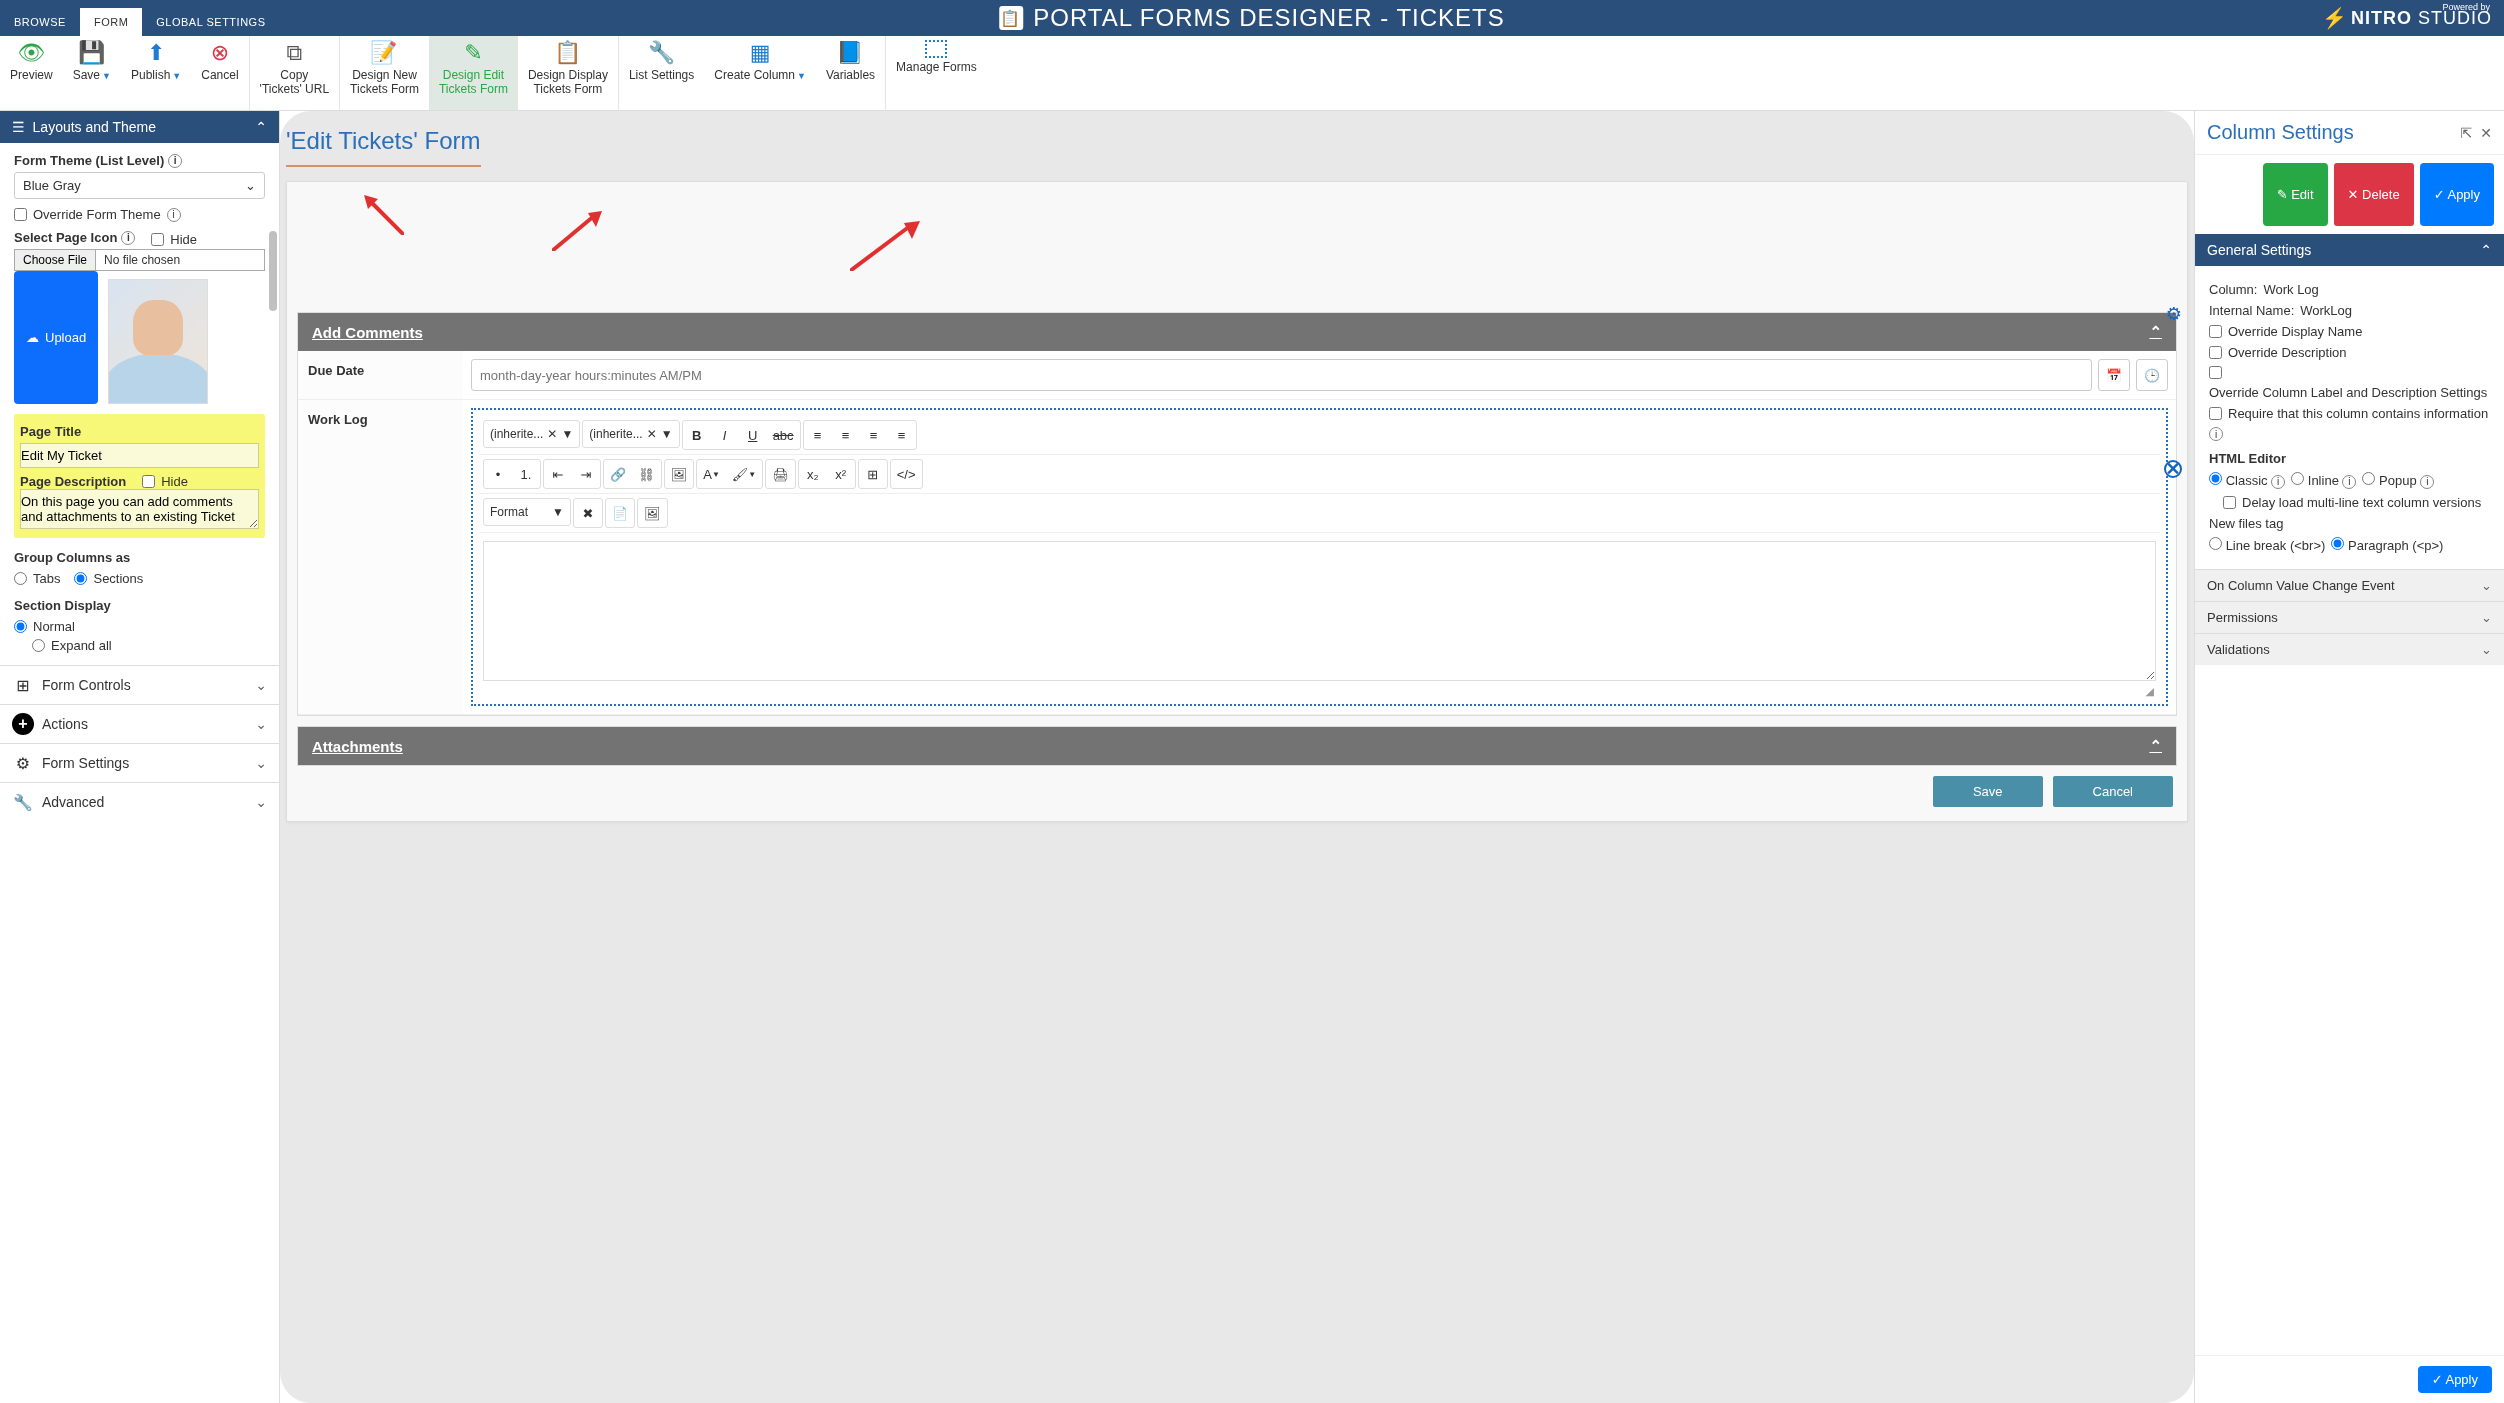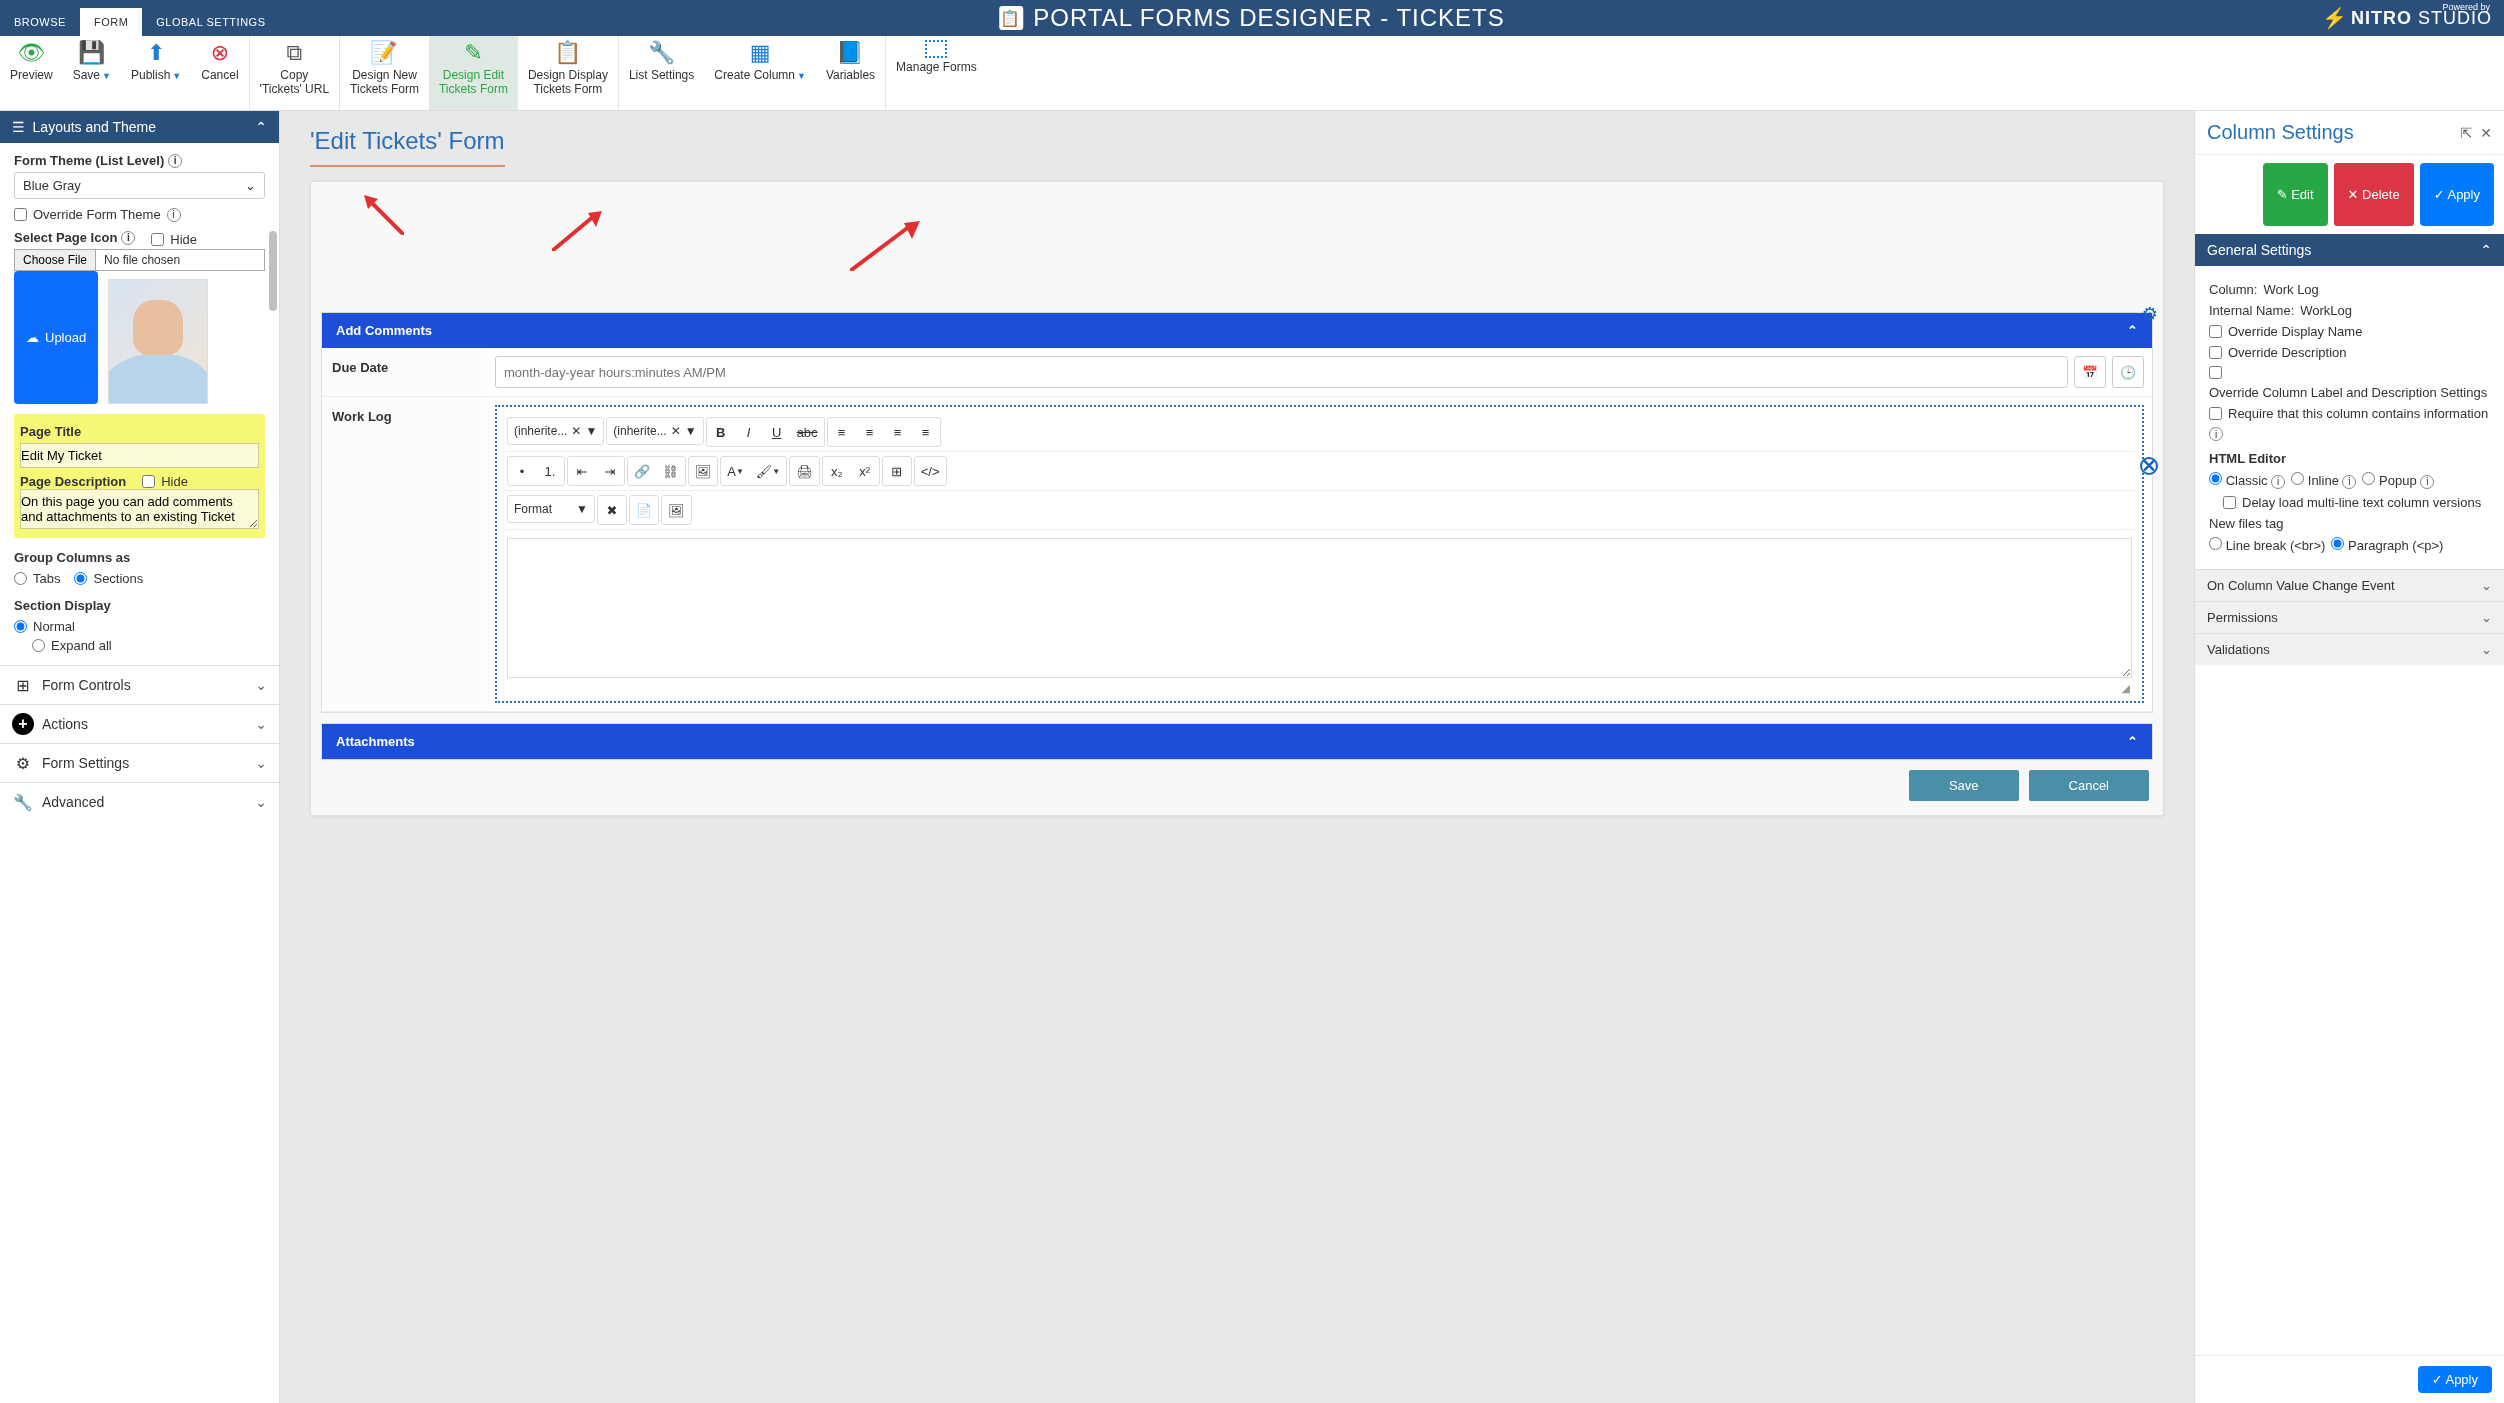--- a/index.html
+++ b/index.html
@@ -47,29 +47,29 @@
 .avatar-body { width: 110px; height: 70px; background: #b8d4e8; border-radius: 50% 50% 0 0; position: absolute; bottom: -20px; }
 
 .highlight-section { background: #f8f878; padding: 6px; border-radius: 2px; margin-top: 10px; }
 .highlight-section input, .highlight-section textarea { width: 100%; border: 1px solid #cc9; padding: 4px 0; font-size: 13px; background: #fafad8; resize: vertical; }
 .highlight-section .field-label { margin-top: 4px; }
 
 .accordion-item { border-top: 1px solid #ddd; padding: 8px 12px; display: flex; align-items: center; gap: 8px; font-size: 14px; cursor: pointer; }
 .accordion-item .chev { margin-left: auto; color: #666; }
 .acc-icon { width: 22px; height: 22px; display: inline-flex; align-items: center; justify-content: center; font-size: 16px; }
 
-.center-panel { flex: 1; background: #e8e8e8; padding: 10px 30px; overflow: auto; position: relative; }
+.center-panel { flex: 1; background: #e8e8e8; padding: 10px 6px; overflow: auto; position: relative; border-radius: 31px; }
 .form-title { color: #2a6fb8; font-size: 24px; font-weight: 400; padding: 6px 0 10px; border-bottom: 2px solid #d6906a; display: inline-block; margin-bottom: 6px; }
 
 .form-card { background: #f8f8f8; border: 1px solid #ddd; border-radius: 2px; margin-top: 8px; padding-bottom: 14px; box-shadow: 0 1px 3px rgba(0,0,0,0.06); }
 .form-inner { background: #fafafa; margin: 130px 10px 0; border: 1px solid #ddd; position: relative; }
 .gear-badge { position: absolute; right: -6px; top: -10px; color: #1565c0; font-size: 18px; z-index: 2; cursor: pointer; }
 .minus-badge { position: absolute; right: -6px; top: 60px; color: #1565c0; font-size: 18px; z-index: 2; cursor: pointer; border: 2px solid #1565c0; border-radius: 50%; width: 18px; height: 18px; display: flex; align-items: center; justify-content: center; font-weight: bold; background: #fff; }
 
-.section-hdr { background: #1d4ed8; color: #fff; padding: 10px 14px; font-size: 13px; font-weight: 600; display: flex; align-items: center; }
+.section-hdr { background: #737373; color: #fff; padding: 10px 14px; font-size: 15px; font-weight: 600; display: flex; align-items: center; text-decoration: underline; }
 .section-hdr .chev { margin-left: auto; }
 .form-row { display: flex; border-bottom: 1px solid #eee; background: #fff; }
 .form-row-label { width: 165px; padding: 12px 10px; font-size: 13px; font-weight: 600; background: #fcfcfc; }
 .form-row-input { flex: 1; padding: 8px; display: flex; gap: 6px; }
 .text-input { flex: 1; border: 1px solid #ccc; padding: 6px 8px; border-radius: 3px; font-size: 13px; color: #999; }
 .input-addon { width: 32px; height: 32px; border: 1px solid #ccc; border-radius: 3px; display: flex; align-items: center; justify-content: center; cursor: pointer; background: #fff; }
 
 .editor-area { border: 2px dotted #2a6fb8; background: #fff; padding: 6px; }
 .editor-toolbar { display: flex; flex-wrap: wrap; gap: 2px; padding: 4px; border-bottom: 1px solid #eee; }
 .tb-group { display: flex; border: 1px solid #ddd; border-radius: 3px; }

